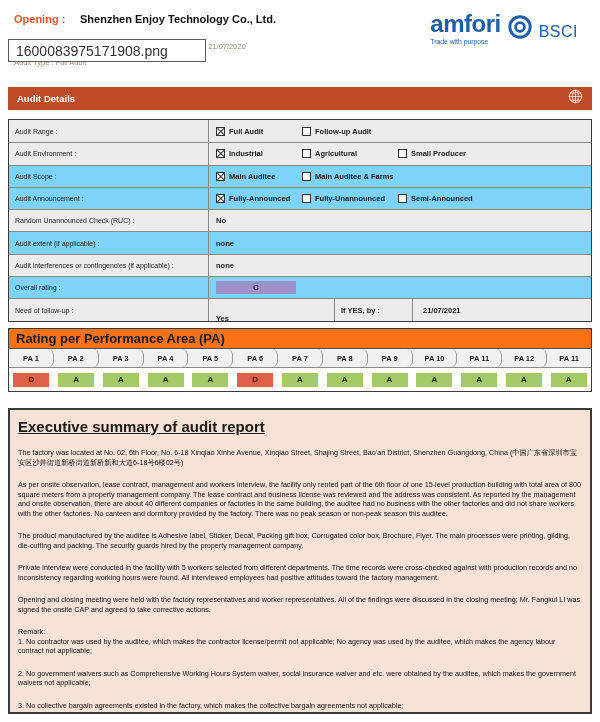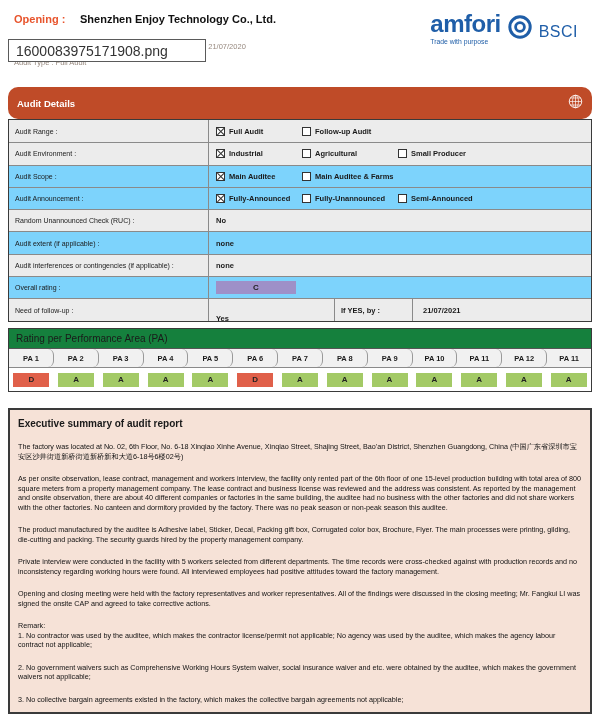--- a/index.html
+++ b/index.html
@@ -15,22 +15,22 @@
                   border:1.5px solid #5a5a5a; display:flex; align-items:center; padding-left:7px;
                   font-size:14px; color:#333; z-index:5;margin-top:6px; }
   .logo { position:absolute; top:13px; right:22px; display:flex; align-items:flex-start; gap:6px; }
   .logo-col { display:flex; flex-direction:column;margin-left:32px; }
   .logo-amfori { font-size:24px; font-weight:bold; color:var(--brand_blue); line-height:0.95; letter-spacing:-0.5px; }
   .logo-tagline { font-size:6.8px; color:var(--brand_blue); margin-top:2px; }
   .logo-icon { margin-top:1px; }
   .logo-bsci { font-size:16px; color:var(--brand_blue); margin-top:10px; letter-spacing:0.5px; }
 
   
-  .section-bar { position:absolute; left:8px; top:87px; width:584px; height:32px; background:var(--accent_orange);
-                 color:#fff; display:flex; align-items:center; padding:0 9px;border-radius:10px; }
+  .section-bar { position:absolute; left:8px; top:87px; width:584px; height:23px; background:var(--accent_orange);
+                 color:#fff; display:flex; align-items:center; padding:0 9px; }
   .section-bar-title { font-weight:bold; font-size:9.5px; flex:1; }
 
   
   .audit-table { position:absolute; left:8px; top:119px; width:584px; border:1.5px solid #3a3a3a; background:#7dd3fc; }
   .ad-row { display:flex; height:22.3px; border-top:1px solid #8a8a8a; }
   .ad-row:first-child { border-top:none; }
   .ad-row.odd { background:#ececec; }
   .ad-label { width:200px; border-right:1px solid #8a8a8a; display:flex; align-items:center;
               padding-left:6px; font-size:7px; white-space:nowrap; }
   .ad-value { flex:1; display:flex; align-items:center; padding-left:7px; font-size:7.5px; font-weight:bold; }
@@ -45,34 +45,34 @@
   .opt-label { font-size:7.5px; font-weight:bold; }
   .c-badge { width:80px; height:13px; background:var(--rating_C); display:flex; align-items:center;
              justify-content:center; font-size:8px; font-weight:bold; color:#222; }
   .ad-value.split { padding:0; }
   .fy-yes  { width:125px; padding-left:7px; display:flex; align-items:center; height:100%;margin-top:17px; }
   .fy-label{ width:78px; border-left:1px solid #8a8a8a; padding-left:6px; display:flex; align-items:center; height:100%; }
   .fy-date { flex:1; border-left:1px solid #8a8a8a; padding-left:10px; display:flex; align-items:center; height:100%; }
 
   
   .pa-section { position:absolute; left:8px; top:328px; width:584px; border:1.5px solid #3a3a3a; }
-  .pa-title-bar { height:20px; background:#15803d; display:flex; align-items:center; padding-left:7px;
-                  font-size:10px; font-weight:normal; border-bottom:1px solid #555; }
+  .pa-title-bar { height:20px; background:#f97316; display:flex; align-items:center; padding-left:7px;
+                  font-size:13px; font-weight:bold; border-bottom:1px solid #555; }
   .pa-head { display:flex; height:19px; background:#f1f1f1; border-bottom:1px solid #8a8a8a; }
   .pa-cell { flex:1; display:flex; align-items:center; justify-content:center;border-radius:6px; }
   .pa-head .pa-cell { border-right:1px solid #999; font-size:7.5px; font-weight:bold; }
   .pa-head .pa-cell:last-child { border-right:none; }
   .pa-body { display:flex; height:23px; background:#fff; }
   .badge { width:36px; height:14px; display:flex; align-items:center; justify-content:center;
            font-size:8px; font-weight:bold; color:#222; }
 
   
   .exec-section { position:absolute; left:8px; top:408px; width:584px; height:306px; background:#f6e2d7;
                   border:2px solid #3a3a3a; padding:6px 8px; overflow:hidden; }
-  .exec-title { font-size:10px; font-weight:bold; margin:2px 0 10px 0; }
+  .exec-title { font-size:15px; font-weight:bold; margin:2px 0 10px 0;text-decoration:underline; }
   .para { font-size:7.2px; line-height:1.32; margin:13px 0 7px 0; white-space:pre-line; color:#111; }
 </style>
 </head>
 <body>
 
 <div class="page">
 
   <div class="producer-label">Opening :</div>
   <div class="producer-name">Shenzhen Enjoy Technology Co., Ltd.</div>
   <div class="audit-date-line">Audit Date : 21/07/2020</div>

